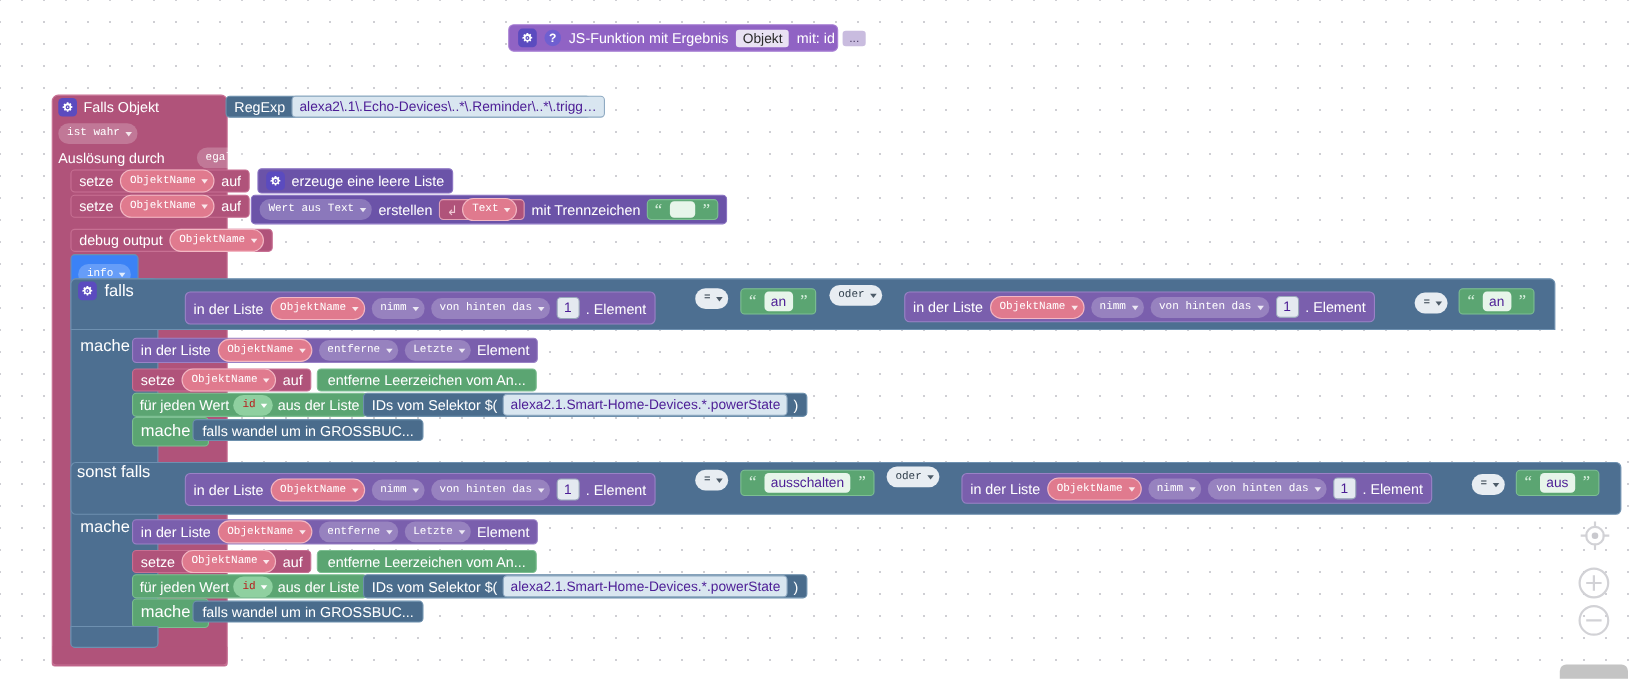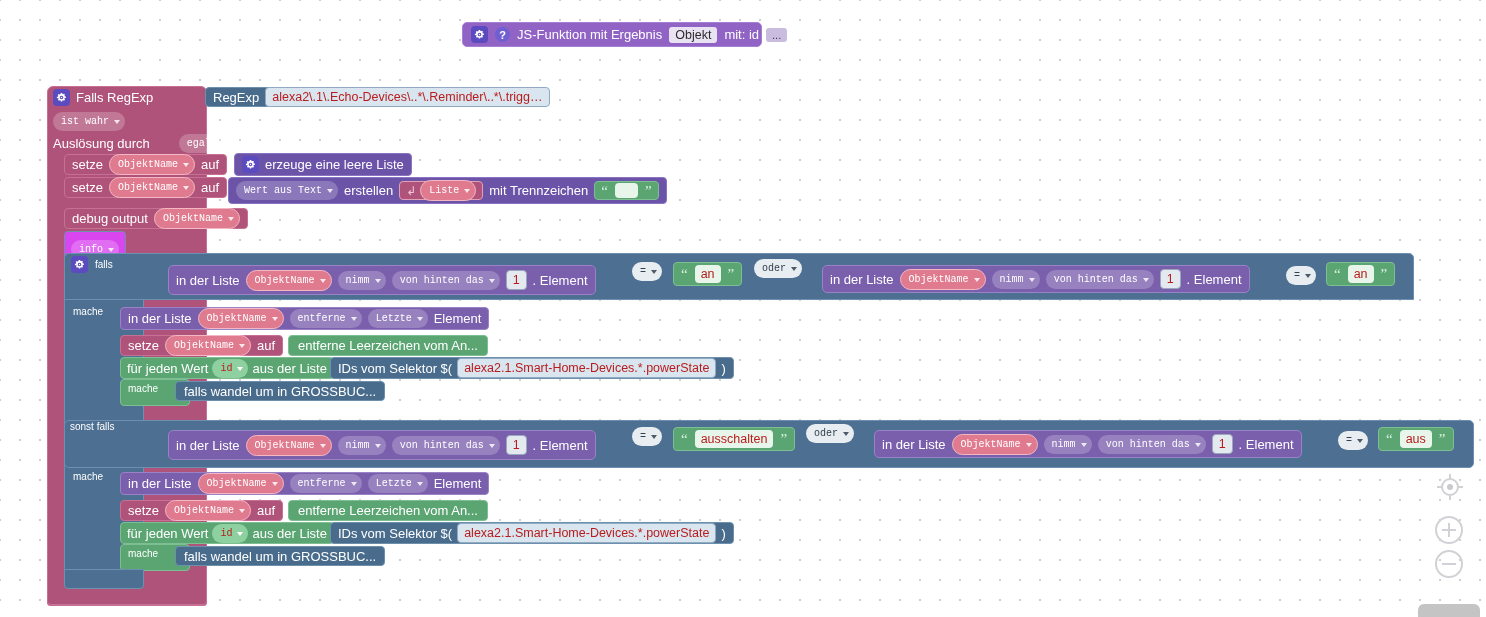--- a/index.html
+++ b/index.html
@@ -15,21 +15,21 @@
   }
   .canvas{position:absolute;inset:0;}
 
   
   .blk{position:absolute;box-sizing:border-box;display:flex;align-items:center;
        color:#fff;font-size:13px;white-space:nowrap;}
   .lbl{color:#fff;font-size:13px;}
 
   
   .field{
-    background:#fff;border-radius:4px;padding:1px 6px;color:#b91c1c;font-size:12.5px;
+    background:#fff;border-radius:4px;padding:1px 6px;color:#4c1d95;font-size:12.5px;
     display:inline-flex;align-items:center;line-height:16px;
   }
   
   .dd{
     border-radius:11px;padding:2px 16px 2px 8px;font-size:10px;color:#fff;
     display:inline-flex;align-items:center;position:relative;line-height:15px;font-family:Liberation Mono, monospace;
   }
   .dd::after{
     content:"";position:absolute;right:5px;top:50%;margin-top:-1.5px;
     border-left:3.5px solid transparent;border-right:3.5px solid transparent;
@@ -103,28 +103,28 @@
     padding:0 7px;gap:6px;height:21px;
   }
   .purpblk{
     background:#7a5fad;border:1.5px solid #9a82c6;border-radius:4px;
     padding:0 7px;gap:6px;height:23px;
   }
 
   
   #debug{left:64px;top:208px;height:21px;background:#b0537a;border:1.5px solid #c77093;
          border-radius:4px;padding:0 7px;gap:6px;}
-  #infoblk{left:64px;top:231px;height:36px;background:#d946ef;border:1.5px solid #6d90ad;
+  #infoblk{left:64px;top:231px;height:36px;background:#3b82f6;border:1.5px solid #6d90ad;
            border-radius:4px;padding:0 6px;}
 
   
   .ifctr{
     position:absolute;background:#4d6f91;border:1.5px solid #6e90b0;border-radius:5px;
   }
-  .ifhdr{position:absolute;display:flex;align-items:center;gap:7px;color:#fff;font-size:10px;}
+  .ifhdr{position:absolute;display:flex;align-items:center;gap:7px;color:#fff;font-size:15px;}
   
   .dobody{position:absolute;background:#5ba572;border:1.5px solid #7dbf92;border-radius:4px;}
 
   
   .zc{position:absolute;right:0;}
   .zc svg{display:block;}
 
   .trash{position:absolute;left:1418px;top:604px;width:62px;height:13px;
          background:#c4c4c4;border-radius:6px 6px 0 0;}
 </style>
@@ -148,21 +148,21 @@
 
   <div id="trigger"></div>
   <div id="trigger-bottom"></div>
 
   <div class="trigger-row" style="left:53px;top:89px;">
     <span class="gear">
       <svg viewBox="0 0 24 24">
           <path fill="#fff" d="M12 8a4 4 0 100 8 4 4 0 000-8zm0 2.5a1.5 1.5 0 110 3 1.5 1.5 0 010-3zM10.5 2h3l.4 2.3 1.6.7 2-1.2 2.1 2.1-1.2 2 .7 1.6 2.3.4v3l-2.3.4-.7 1.6 1.2 2-2.1 2.1-2-1.2-1.6.7-.4 2.3h-3l-.4-2.3-1.6-.7-2 1.2-2.1-2.1 1.2-2-.7-1.6L2 13.5v-3l2.3-.4.7-1.6-1.2-2L5.9 4.4l2 1.2 1.6-.7L10.5 2z"></path>
         </svg>
     </span>
-    <span>Falls RegExp</span>
+    <span>Falls Objekt</span>
   </div>
 
   <div class="trigger-row" style="left:53px;top:112px;">
     <span class="dd plain">ist wahr</span>
   </div>
 
   <div class="trigger-row" style="left:53px;top:134px;gap:29px;">
     <span>Auslösung durch</span>
     <span class="dd plain">egal</span>
   </div>
@@ -189,21 +189,21 @@
   <div class="blk setze" style="left:64px;top:177px;">
     <span>setze</span>
     <span class="dd var">ObjektName</span>
     <span>auf</span>
   </div>
   <div class="blk listblk" style="left:228px;top:177px;height:27px;">
     <span class="dd plain">Wert aus Text</span>
     <span>erstellen</span>
     <span class="blk" style="position:relative;background:#b0537a;border:1.5px solid #e1a0b5;border-radius:4px;padding:1px 6px;gap:4px;height:19px;">
       <span style="font-size:12px;color:#f0c8d4;">↲</span>
-      <span class="dd var" style="border:1.5px solid #f3b8c4;">Liste</span>
+      <span class="dd var" style="border:1.5px solid #f3b8c4;">Text</span>
     </span>
     <span>mit Trennzeichen</span>
     <span class="blk greenblk" style="position:relative;height:19px;padding:0 3px;">
       <span class="quote">“</span>
       <span class="field" style="background:#e7f5ea;min-width:11px;height:13px;"></span>
       <span class="quote">”</span>
     </span>
   </div>
 
   <div class="blk" id="debug">

